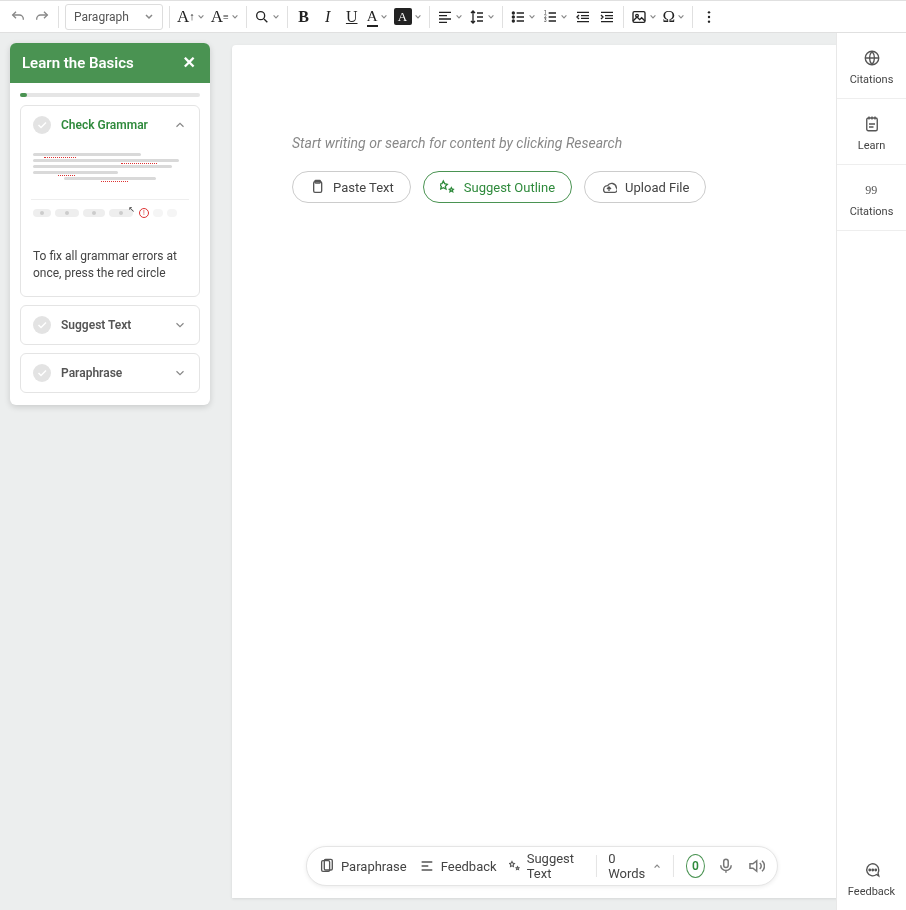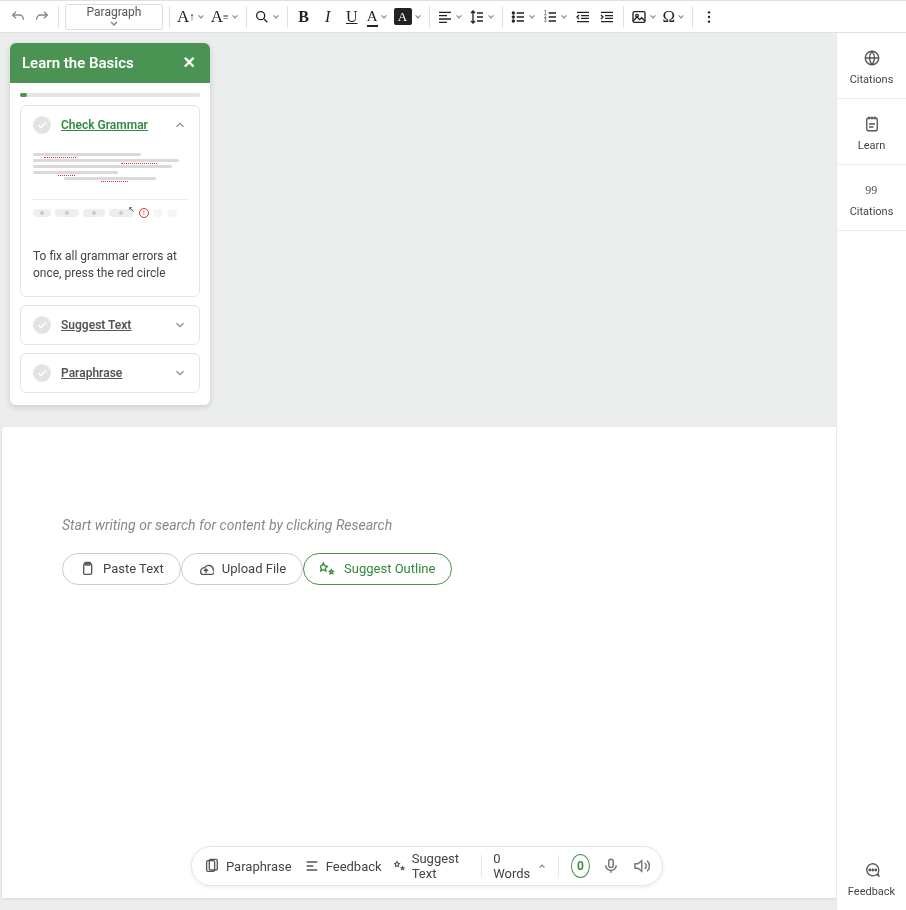--- a/index.html
+++ b/index.html
@@ -43,21 +43,20 @@
     justify-content: space-between;
     width: 98px;
     height: 26px;
     padding: 0 8px;
     border: 1px solid #ddd;
     border-radius: 3px;
     font-size: 12px;
     color: #555;
     cursor: pointer;
     margin: 0 2px;
-    flex-direction: column;
   }
   .paragraph-select .chev { width: 10px; height: 10px; }
   .font-size-label {
     font-family: Georgia, serif;
     font-size: 17px;
   }
   .highlight-box {
     background: #222;
     color: #fff;
     width: 18px;
@@ -84,21 +83,20 @@
   }
   
   .main-area {
     position: absolute;
     top: 33px;
     left: 0;
     width: 864px;
     bottom: 0;
     background: #eceeee;
     display: flex;
-    flex-direction: column;
   }
   .right-rail {
     position: absolute;
     top: 33px;
     right: 0;
     width: 70px;
     bottom: 0;
     border-left: 1px solid #e8e8e8;
     background: #fff;
     display: flex;
@@ -181,21 +179,20 @@
     flex-shrink: 0;
     display: flex;
     align-items: center;
     justify-content: center;
   }
   .lesson-check svg { width: 12px; height: 12px; }
   .lesson-title {
     font-size: 12px;
     font-weight: 600;
     flex: 1;
-    text-decoration: underline;
   }
   .lesson-title.active { color: #2f8a3c; }
   .lesson-title.inactive { color: #555; }
   .lesson-chev { width: 14px; height: 14px; color: #888; }
   .lesson-body {
     padding: 0 10px 12px;
   }
   .mock-text-lines {
     padding: 6px 2px 10px;
   }
@@ -243,35 +240,36 @@
   }
   .lesson-desc {
     font-size: 12px;
     color: #444;
     padding: 14px 12px 14px;
     line-height: 1.4;
   }
   
   .editor-pane {
     flex: 1;
-    margin: 12px 12px 12px 2px;
+    margin: 12px 12px 12px 12px;
     background: #fff;
     border-radius: 4px 4px 0 0;
     box-shadow: 0 1px 3px rgba(0,0,0,0.1);
     position: relative;
     padding: 90px 60px;
   }
   .placeholder-text {
     font-style: italic;
     color: #888;
     font-size: 14px;
     margin-bottom: 20px;
   }
   .action-row {
     display: flex;
+    gap: 12px;
   }
   .pill-btn {
     display: flex;
     align-items: center;
     gap: 8px;
     border: 1px solid #ccc;
     border-radius: 18px;
     padding: 7px 16px;
     font-size: 13px;
     color: #444;
@@ -569,32 +567,32 @@
   <div class="editor-pane">
     <div class="placeholder-text">Start writing or search for content by clicking Research</div>
     <div class="action-row">
       <div class="pill-btn">
         <svg viewBox="0 0 24 24" fill="none" stroke="#555" stroke-width="2">
             <rect x="7" y="4" width="12" height="16" rx="2"></rect>
             <rect x="9" y="2" width="8" height="4" rx="1"></rect>
           </svg>
         <span>Paste Text</span>
       </div>
+      <div class="pill-btn green">
+        <svg viewBox="0 0 24 24" fill="none" stroke="#2f8a3c" stroke-width="2">
+            <path d="M5 3l2 4 4 1-3 3 1 4-4-2-4 2 1-4-3-3 4-1zM17 13l1 2 2 .5-1.5 1.5.5 2-2-1-2 1 .5-2L14 15.5l2-.5z"></path>
+          </svg>
+        <span>Suggest Outline</span>
+      </div>
       <div class="pill-btn">
         <svg viewBox="0 0 24 24" fill="none" stroke="#555" stroke-width="2">
             <path d="M4 16a6 6 0 016-6 7 7 0 0113 3 4 4 0 01-2 7H6a4 4 0 01-2-4z"></path>
             <path d="M12 12v6M9 15l3-3 3 3"></path>
           </svg>
         <span>Upload File</span>
-      </div>
-      <div class="pill-btn green">
-        <svg viewBox="0 0 24 24" fill="none" stroke="#2f8a3c" stroke-width="2">
-            <path d="M5 3l2 4 4 1-3 3 1 4-4-2-4 2 1-4-3-3 4-1zM17 13l1 2 2 .5-1.5 1.5.5 2-2-1-2 1 .5-2L14 15.5l2-.5z"></path>
-          </svg>
-        <span>Suggest Outline</span>
       </div>
     </div>
 
     <div class="bottom-bar">
       <div class="bb-item">
         <svg viewBox="0 0 24 24" fill="none" stroke="#555" stroke-width="2">
             <rect x="4" y="4" width="12" height="16" rx="2"></rect>
             <rect x="8" y="2" width="12" height="16" rx="2"></rect>
           </svg>
         <span>Paraphrase</span>

